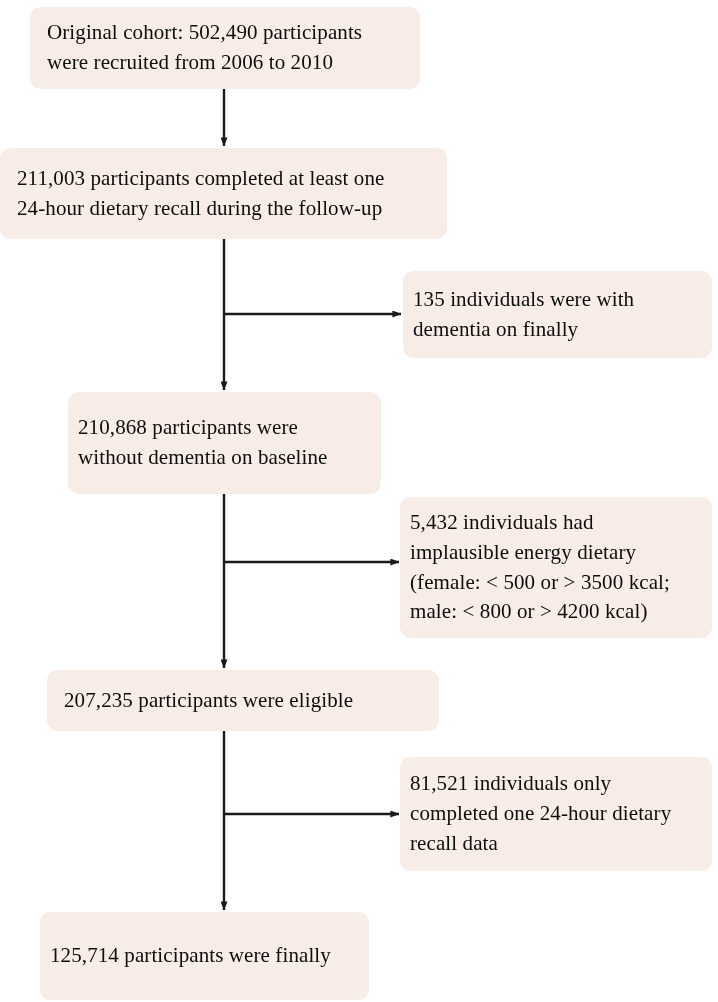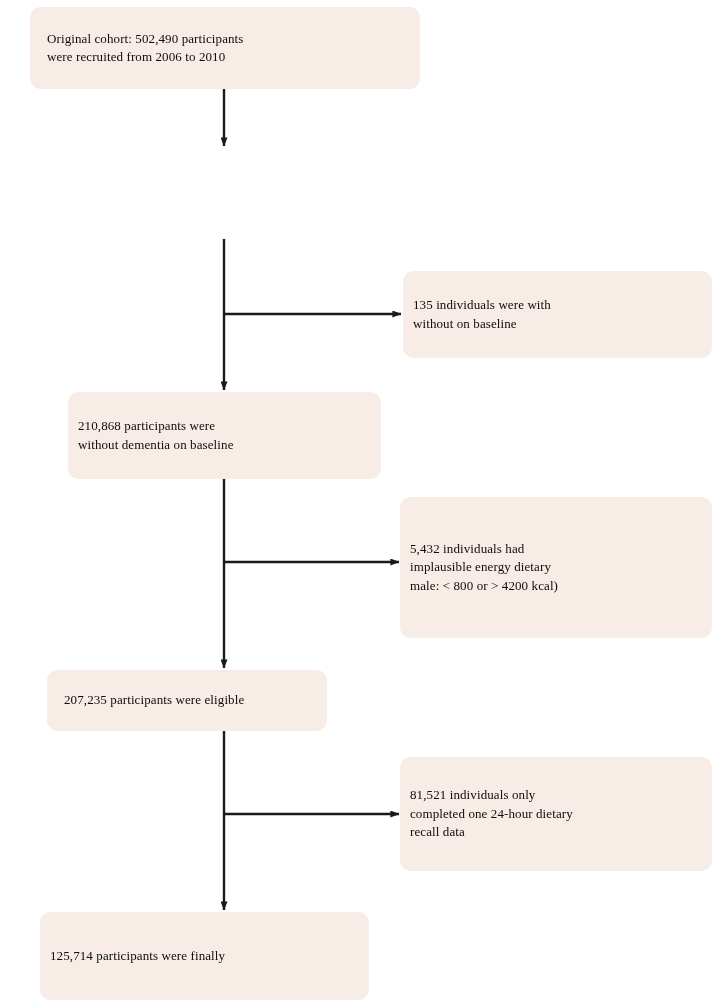--- a/index.html
+++ b/index.html
@@ -29,21 +29,21 @@
   .node {
     position: absolute;
     box-sizing: border-box;
     background: #f7ece6;
     border-radius: 11px;
     display: flex;
     flex-direction: column;
     align-items: stretch;
     justify-content: center;
     color: #0d0d0d;
-    font-size: 13px;
+    font-size: 21px;
     line-height: 1.42;
     letter-spacing: 0.1px;
     z-index: 2;
   }
   .node .line {
     display: block;
     white-space: nowrap;
   }
   .node.align-left {
     text-align: left;
@@ -78,38 +78,43 @@
 
     <line x1="224" y1="731" x2="224" y2="910" stroke="#1a1a1a" stroke-width="2.4" marker-end="url(#arrowhead)"></line>
     <line x1="224" y1="814" x2="399" y2="814" stroke="#1a1a1a" stroke-width="2.4" marker-end="url(#arrowhead)"></line>
   </svg>
 
   <div class="node align-left" style="left:30px; top:7px; width:390px; height:82px;">
     <span class="line">Original cohort: 502,490 participants</span>
     <span class="line">were recruited from 2006 to 2010</span>
   </div>
 
+  <div class="node align-left" style="left:0px; top:148px; width:447px; height:91px;">
+    <span class="line">211,003 participants completed at least one</span>
+    <span class="line">24-hour dietary recall during the follow-up</span>
+  </div>
 
   <div class="node align-center" style="left:403px; top:271px; width:309px; height:87px;">
     <span class="line">135 individuals were with</span>
-    <span class="line">without on baseline</span>
+    <span class="line">dementia on finally</span>
   </div>
 
-  <div class="node align-center" style="left:68px; top:392px; width:313px; height:87px;">
+  <div class="node align-center" style="left:68px; top:392px; width:313px; height:102px;">
     <span class="line">210,868 participants were</span>
     <span class="line">without dementia on baseline</span>
   </div>
 
   <div class="node align-center" style="left:400px; top:497px; width:312px; height:141px;">
     <span class="line">5,432 individuals had</span>
     <span class="line">implausible energy dietary</span>
+    <span class="line">(female: &lt; 500 or &gt; 3500 kcal;</span>
     <span class="line">male: &lt; 800 or &gt; 4200 kcal)</span>
   </div>
 
-  <div class="node align-left" style="left:47px; top:670px; width:280px; height:61px;">
+  <div class="node align-left" style="left:47px; top:670px; width:392px; height:61px;">
     <span class="line">207,235 participants were eligible</span>
   </div>
 
   <div class="node align-center" style="left:400px; top:757px; width:312px; height:114px;">
     <span class="line">81,521 individuals only</span>
     <span class="line">completed one 24-hour dietary</span>
     <span class="line">recall data</span>
   </div>
 
   <div class="node align-center" style="left:40px; top:912px; width:329px; height:88px;">

